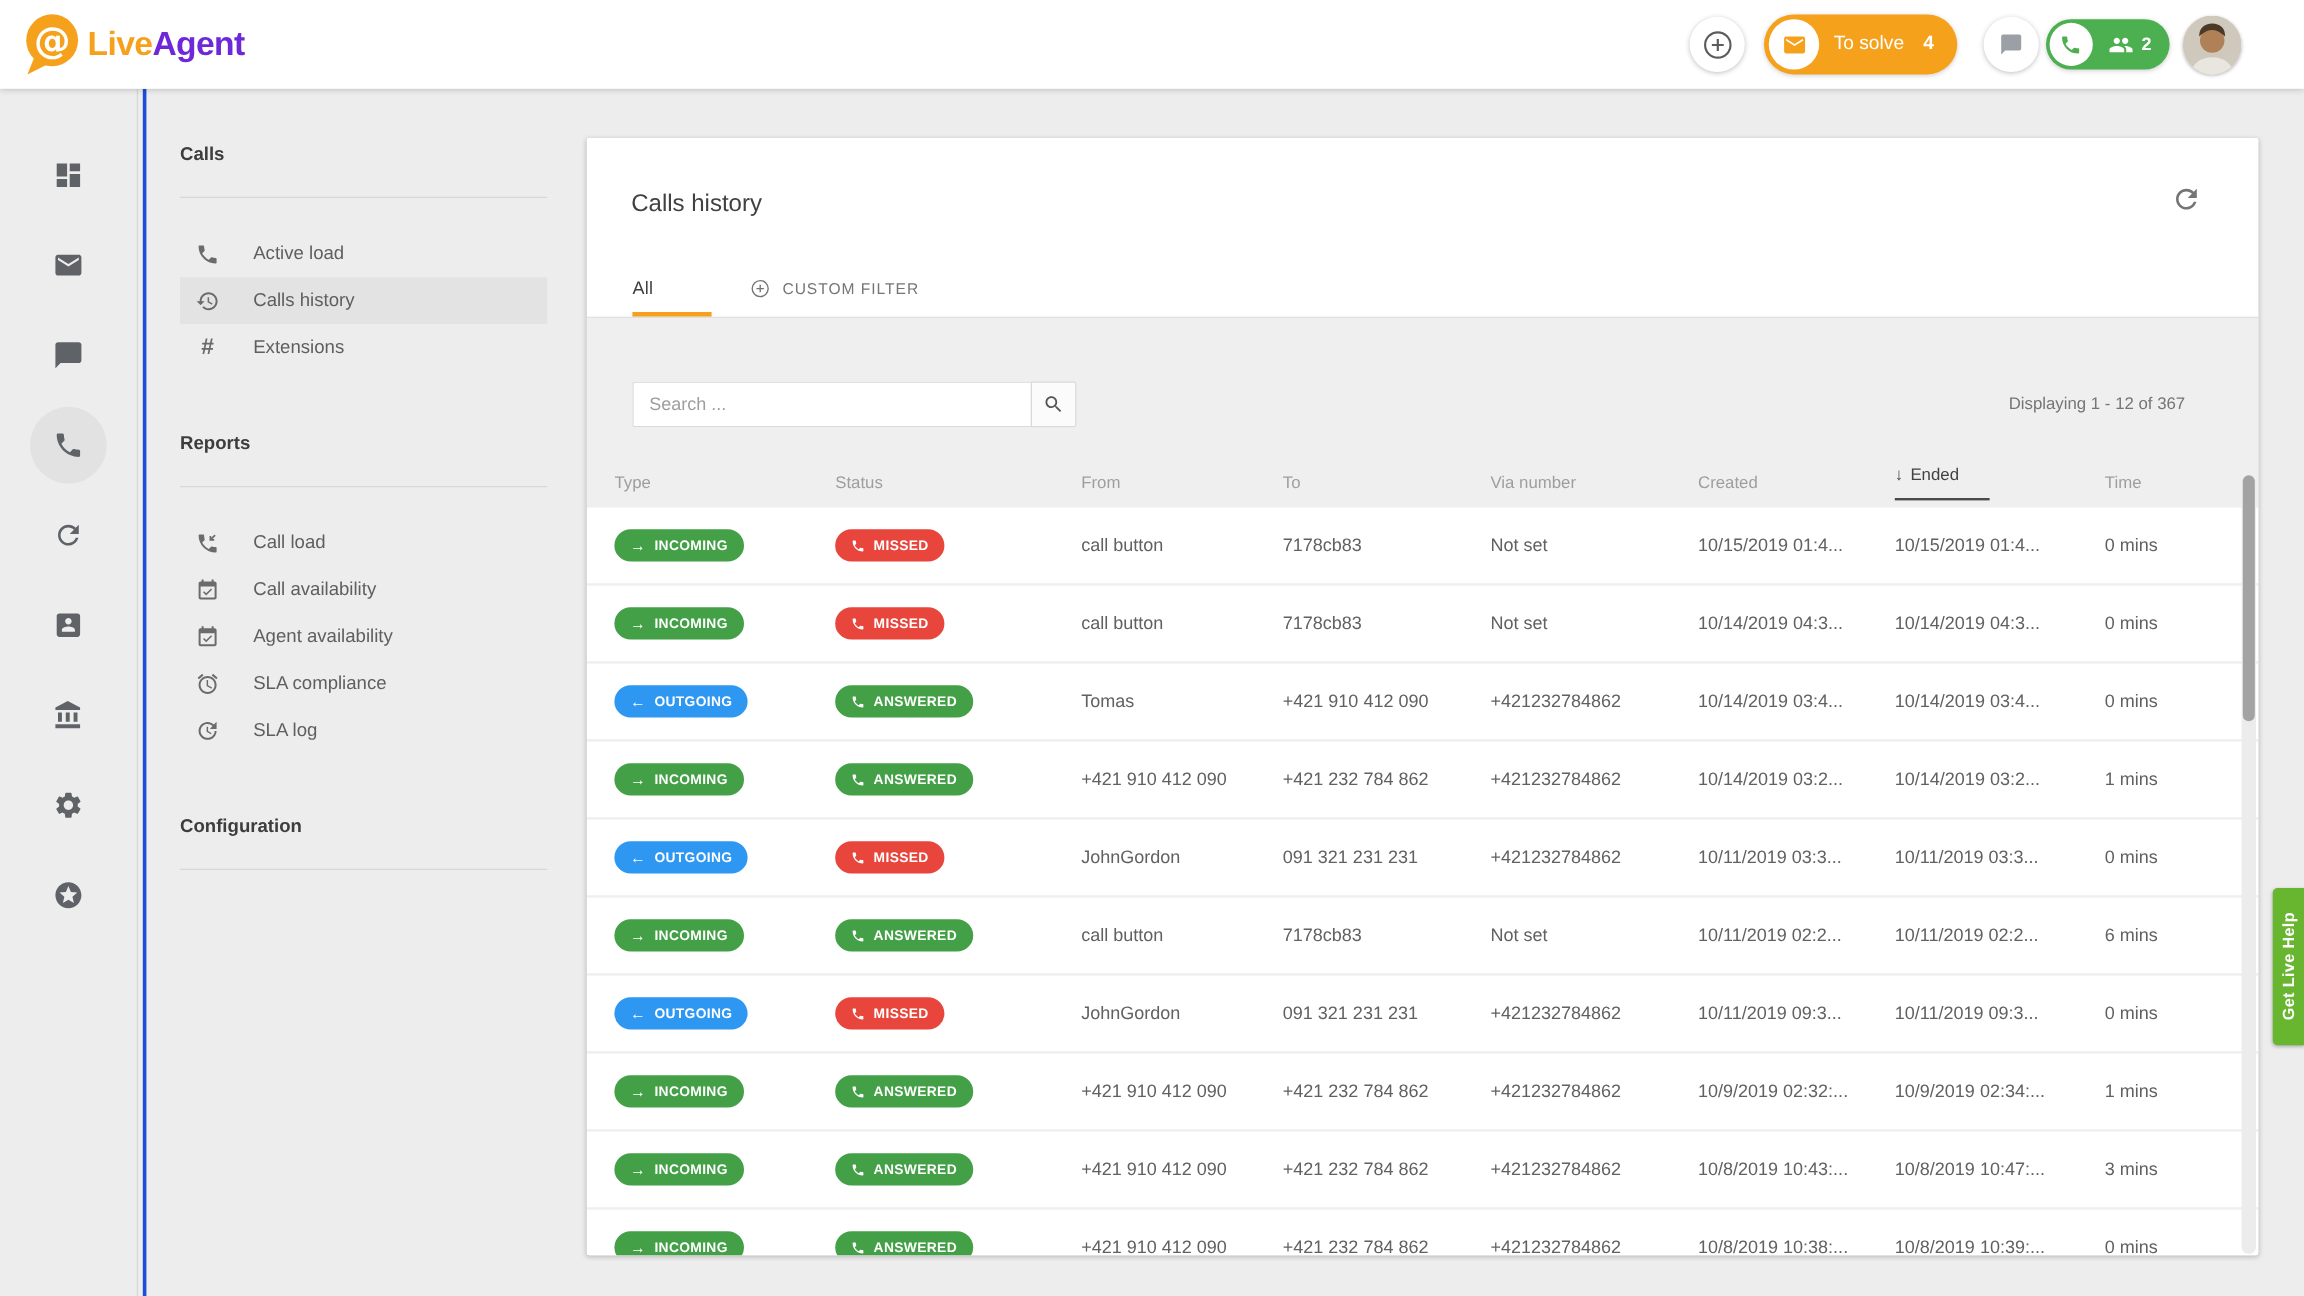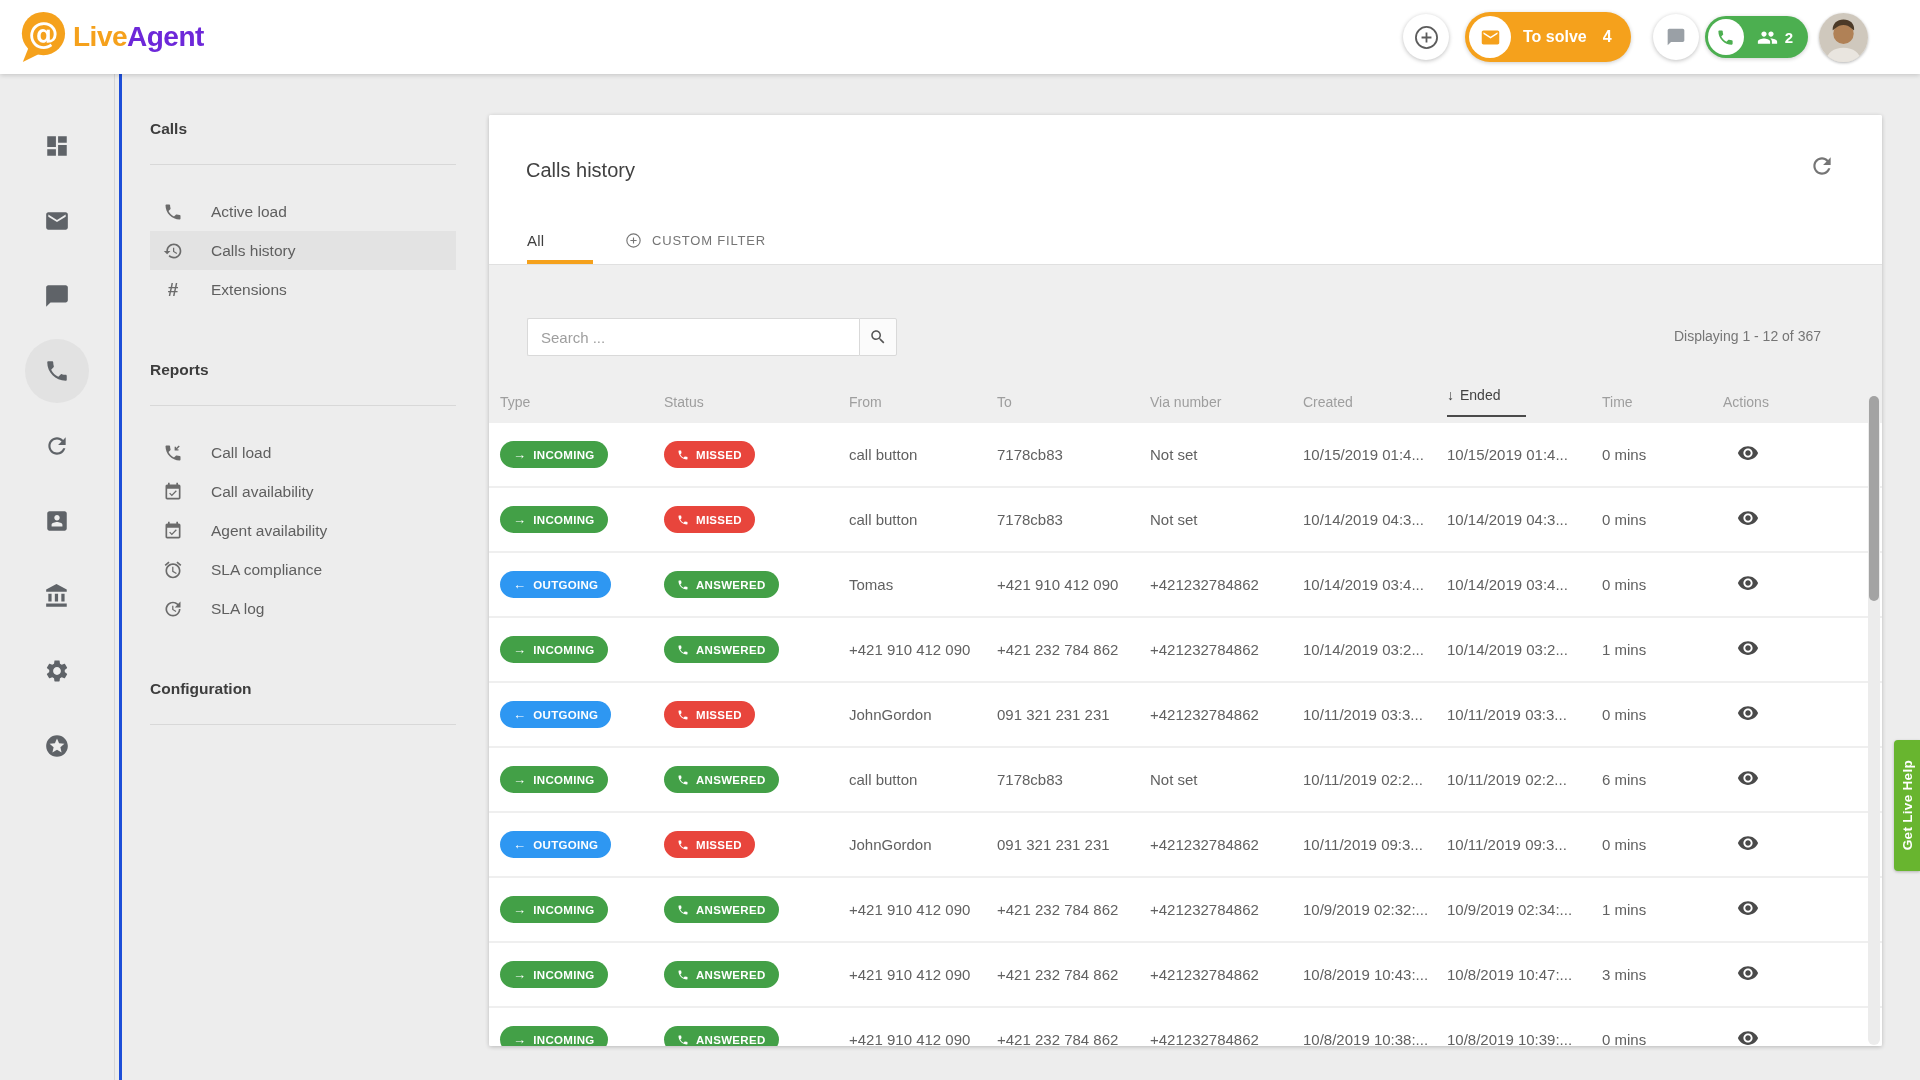--- a/index.html
+++ b/index.html
@@ -19,21 +19,21 @@
   .circle-btn { width:46px; height:46px; border-radius:50%; background:#fff;
                 box-shadow:0 1px 4px rgba(0,0,0,.25); display:flex; align-items:center; justify-content:center; }
   .plus-btn .ic { width:27px; height:27px; color:#5c5c5c; }
   .chat-btn { margin-left:22px; }
   .chat-btn .ic { width:20px; height:20px; color:#9aa0a6; }
   .tosolve-pill { margin-left:16px; height:50px; border-radius:25px; background:var(--accent);
                   display:flex; align-items:center; box-shadow:0 1px 4px rgba(0,0,0,.2); }
   .tosolve-pill .pill-circle { width:42px; height:42px; margin-left:4px; border-radius:50%; background:#fff;
                   display:flex; align-items:center; justify-content:center; }
   .tosolve-pill .pill-circle .ic { width:21px; height:21px; color:var(--accent); }
-  .tosolve-label { color:#fff; font-weight:700; font-size:16px; margin-left:12px; }
+  .tosolve-label { color:#fff; font-weight:400; font-size:16px; margin-left:12px; }
   .tosolve-count { color:#fff; font-weight:700; font-size:16px; margin-left:16px; margin-right:19px; }
   .phone-pill { margin-left:6px; height:42px; border-radius:21px; background:var(--pill-green);
                 display:flex; align-items:center; box-shadow:0 1px 4px rgba(0,0,0,.2); }
   .phone-pill .pill-circle { width:36px; height:36px; margin-left:3px; border-radius:50%; background:#fff;
                 display:flex; align-items:center; justify-content:center; }
   .phone-pill .pill-circle .ic { width:19px; height:19px; color:var(--pill-green); }
   .phone-pill .group-ic { width:21px; height:21px; color:#fff; margin-left:13px; }
   .agents-count { color:#fff; font-weight:700; font-size:15px; margin-left:7px; margin-right:15px; }
   .avatar { width:49px; height:49px; border-radius:50%; margin-left:11px; overflow:hidden;
             box-shadow:0 1px 3px rgba(0,0,0,.3); }
@@ -82,21 +82,21 @@
   .search-input { width:332px; height:38px; border:1px solid #d9d9d9; border-right:none;
                   border-radius:2px 0 0 2px; background:#fff; padding:0 13px; font-size:15px;
                   color:#424242; outline:none; font-family:inherit; }
   .search-input::placeholder { color:#9e9e9e; }
   .search-btn { width:38px; height:38px; border:1px solid #d9d9d9; border-radius:0 2px 2px 0;
                 background:#fbfbfb; display:flex; align-items:center; justify-content:center; cursor:pointer; }
   .search-btn .ic { width:18px; height:18px; color:#555; }
   .displaying { position:absolute; right:61px; top:36px; font-size:14px; color:#757575; }
 
   .grid { display:grid; grid-template-columns:164px 185px 148px 153px 153px 144px 155px 121px 1fr;
-          padding-left:11px; align-items:center; }
+          padding-left:23px; align-items:center;gap:20px; }
   .thead { height:43px; }
   .th { font-size:14px; color:#9e9e9e; }
   .th.sorted { color:#424242; }
   .th.sorted .sort-wrap { display:inline-block; border-bottom:2px solid #4a4a4a; padding:0 26px 12px 0; }
   .sort-arrow { margin-right:6px; }
 
   .rows { position:relative; }
   .row { height:63px; background:#fff; margin-bottom:2px; font-size:15px; color:#616161; }
   .badge { display:inline-flex; align-items:center; height:27px; border-radius:14px; padding:0 13px;
            color:#fff; font-size:11.5px; font-weight:700; letter-spacing:.3px; white-space:nowrap; }

